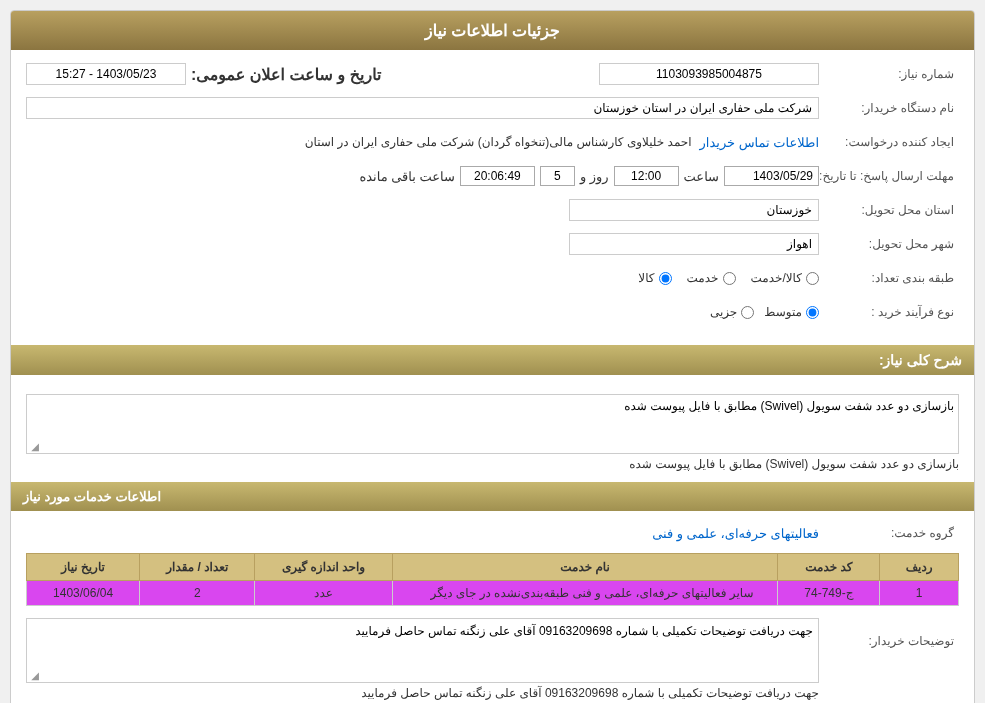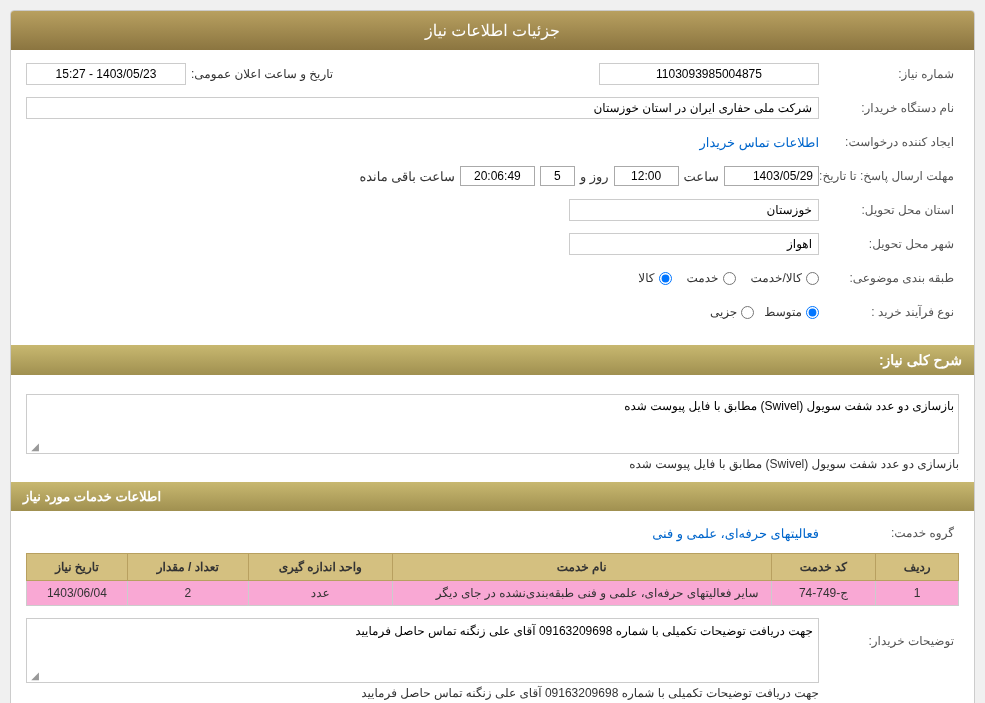--- a/index.html
+++ b/index.html
@@ -21,21 +21,21 @@
       border: 1px solid #ccc;
       border-radius: 4px;
       overflow: hidden;
     }
     .card-header {
       background: linear-gradient(to bottom, #b8a060, #8b7540);
       color: #fff;
       text-align: center;
       padding: 10px;
       font-size: 16px;
-      font-weight: normal;
+      font-weight: bold;
     }
     .card-body {
       padding: 10px 15px;
     }
     .info-row {
       display: flex;
       align-items: center;
       margin-bottom: 6px;
       min-height: 28px;
     }
@@ -141,23 +141,23 @@
     }
     .data-table th {
       background: #d4c080;
       border: 1px solid #b8a060;
       padding: 6px 24px;
       text-align: center;
       font-weight: bold;
     }
     .data-table td {
       border: 1px solid #ccc;
-      padding: 5px 12px;
+      padding: 5px 24px;
       text-align: center;
-      background: #f9a8d4;
+      background: #d946ef;
     }
     .data-table tr:nth-child(even) td {
       background: #fafafa;
     }
     .btn-group {
       display: flex;
       justify-content: center;
       gap: 10px;
       margin-top: 15px;
       margin-bottom: 10px;
@@ -202,35 +202,36 @@
       <span>جزئیات اطلاعات نیاز</span>
     </div>
 
     <div class="card-body">
 
       <div class="info-row">
         <span class="info-label">شماره نیاز:</span>
         <div class="info-value">
           <input type="text" class="input-field" style="width: 220px; text-align: center;" readonly="" value="1103093985004875">
         </div>
-        <span style="margin-right:20px; font-size:12px;">تاریخ و ساعت اعلان عمومی:</span>
+        <span style="margin-right:20px; font-size:16px;font-weight:bold;">تاریخ و ساعت اعلان عمومی:</span>
         <input type="text" class="input-field" style="width: 160px; text-align: center; margin-right: 5px;" readonly="" value="1403/05/23 - 15:27">
       </div>
 
       <div class="info-row">
         <span class="info-label">نام دستگاه خریدار:</span>
         <div class="info-value">
           <input type="text" class="input-field input-wide" readonly="" value="شرکت ملی حفاری ایران در استان خوزستان" style="">
         </div>
       </div>
 
       <div class="info-row">
         <span class="info-label">ایجاد کننده درخواست:</span>
         <div class="info-value" style="display:flex; align-items:center; gap:8px;">
           <a class="link-blue" href="#">اطلاعات تماس خریدار</a>
+          <span style="font-size:12px;">احمد خلیلاوی کارشناس مالی(تنخواه گردان) شرکت ملی حفاری ایران در استان</span>
         </div>
       </div>
 
       <div class="info-row">
         <span class="info-label">مهلت ارسال پاسخ: تا تاریخ:</span>
         <div class="info-value date-time-row">
           <input type="text" class="date-input" style="width: 95px;" readonly="" value="1403/05/29">
           <span>ساعت</span>
           <input type="text" class="date-input" style="width: 65px; text-align: center;" readonly="" value="12:00">
           <span>روز و</span>
@@ -248,21 +249,21 @@
       </div>
 
       <div class="info-row">
         <span class="info-label">شهر محل تحویل:</span>
         <div class="info-value">
           <input type="text" class="input-field" style="width: 250px;" readonly="" value="اهواز">
         </div>
       </div>
 
       <div class="info-row">
-        <span class="info-label">طبقه بندی موضوعی:</span>
+        <span class="info-label">طبقه بندی تعداد:</span>
         <div class="info-value radio-group">
           <label class="radio-item">
             <input type="radio" name="category" style=""> 
               <span>کالا/خدمت</span>
           </label>
           <label class="radio-item">
             <input type="radio" name="category" style=""> 
               <span>خدمت</span>
           </label>
           <label class="radio-item">

